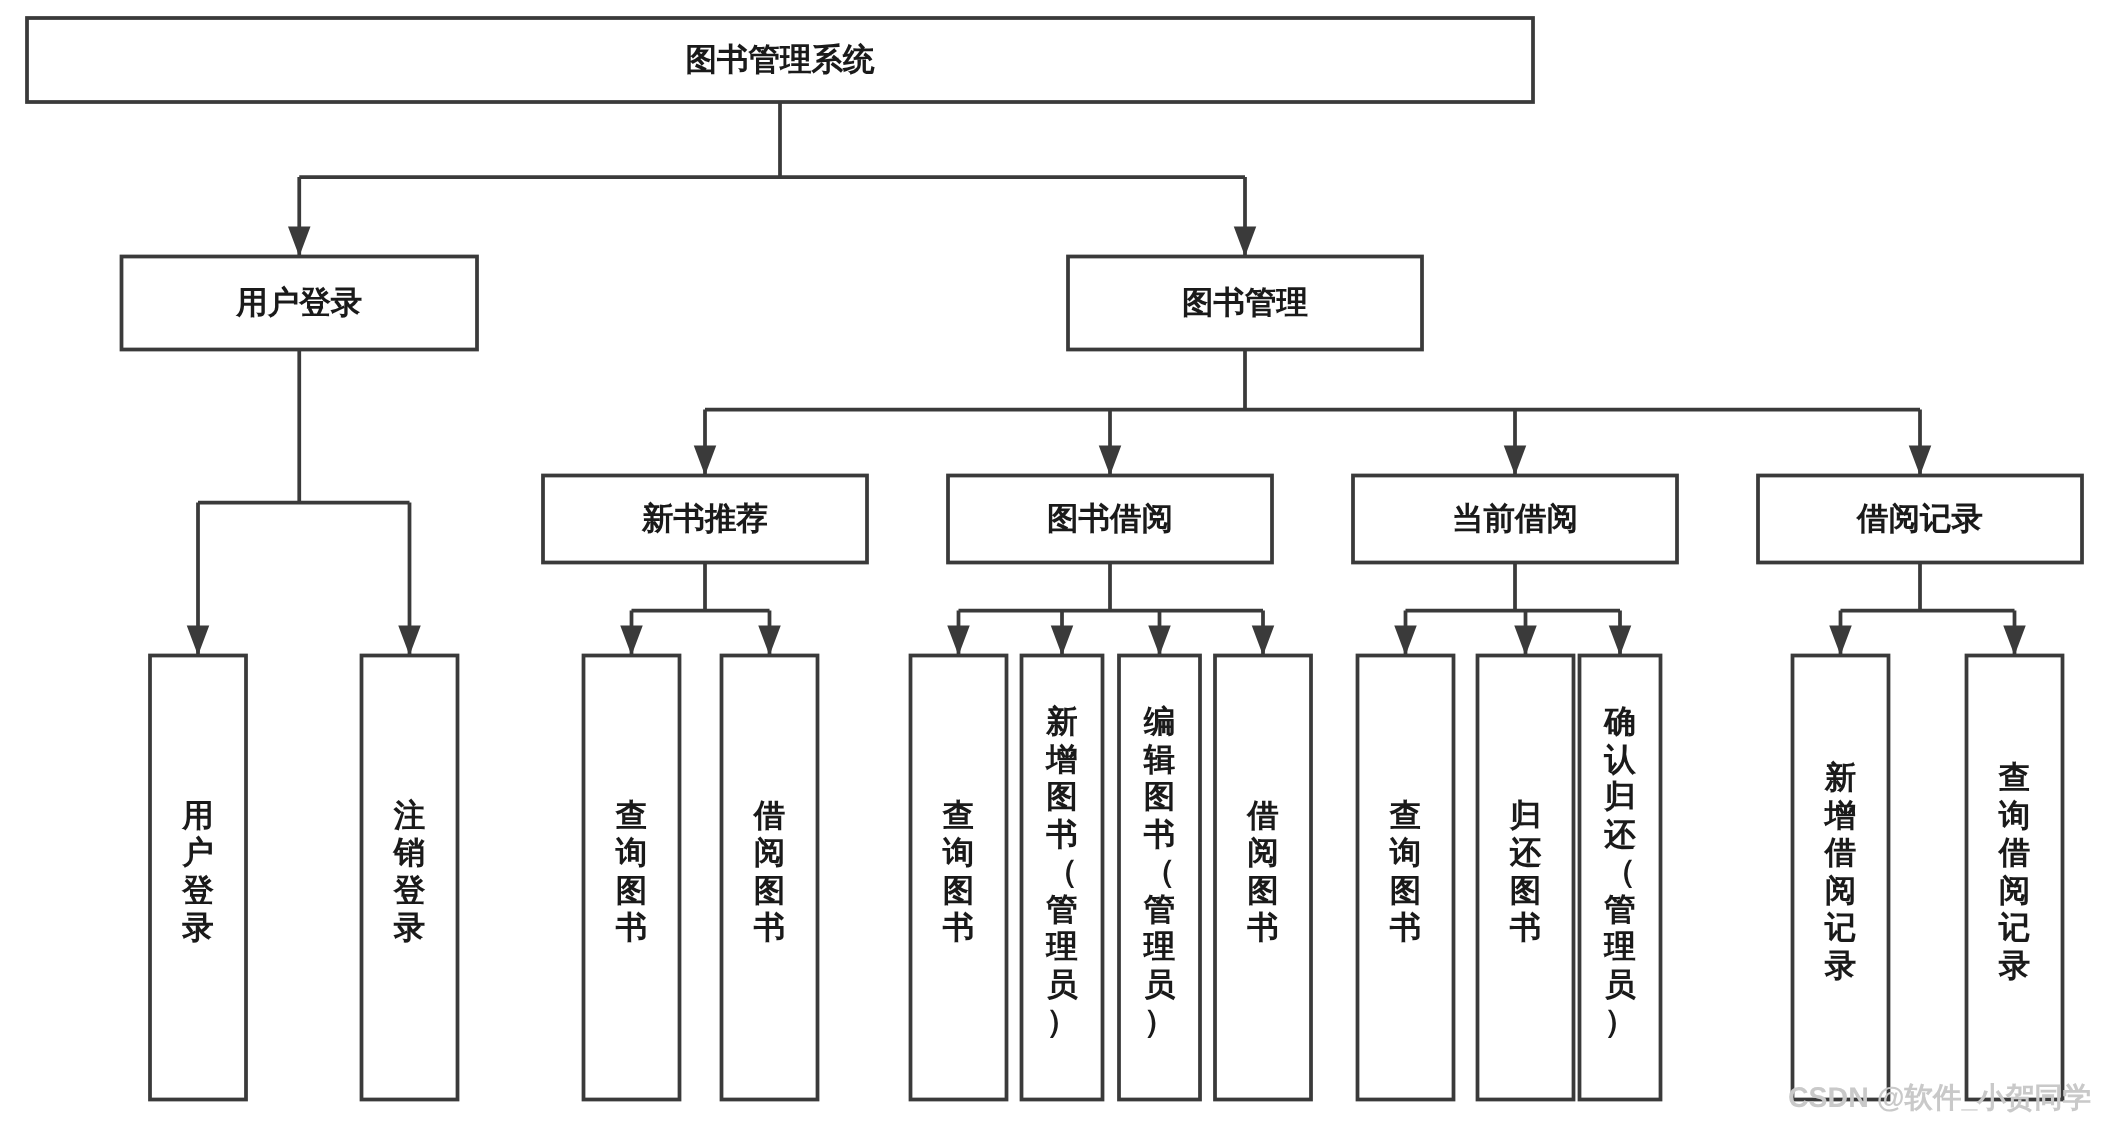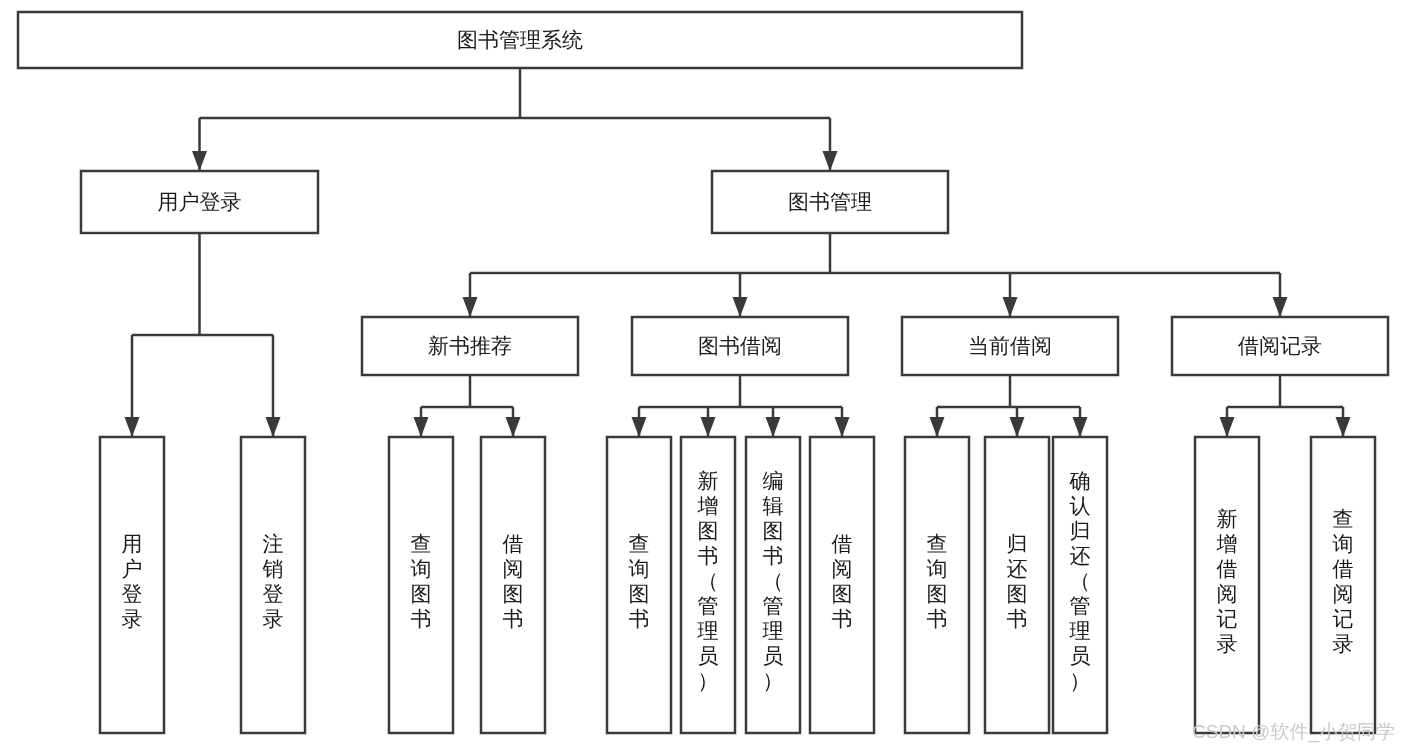--- a/index.html
+++ b/index.html
@@ -12,20 +12,21 @@
     height: 747px;
     font-family: "Liberation Sans", "DejaVu Sans", sans-serif;
     overflow: hidden;
     position: relative;
   }
   #diagram-root {
     position: absolute;
     left: 0; top: 0;
     width: 1405px;
     height: 747px;
+    font-weight: bold;
   }
   svg { display: block; }
 
   .node-rect {
     fill: #ffffff;
     stroke: #3a3a3a;
     stroke-width: 2.5;
   }
   .node-label {
     fill: #1a1a1a;

